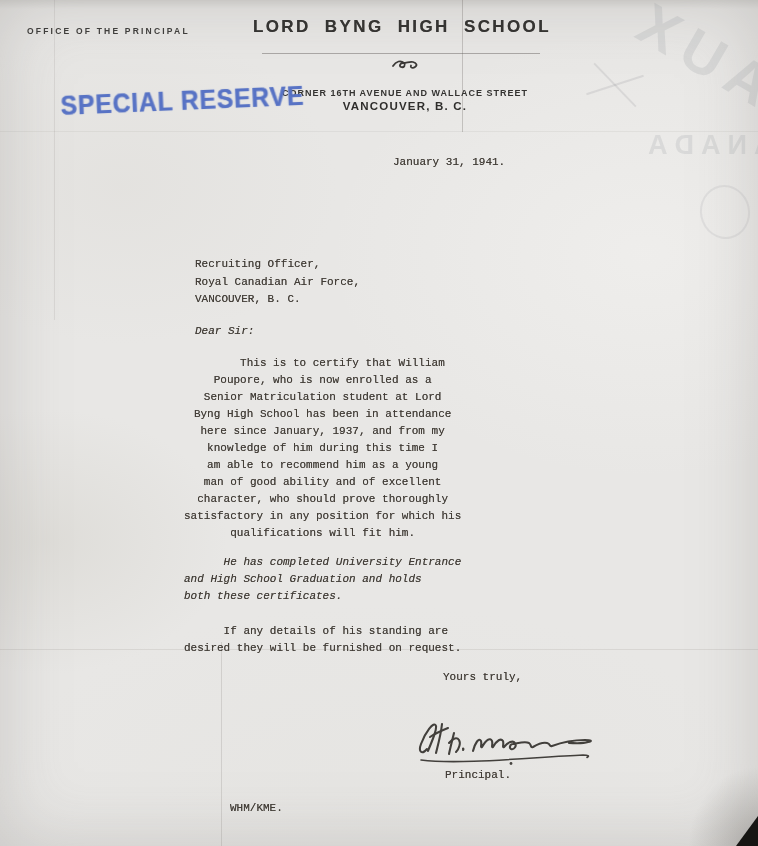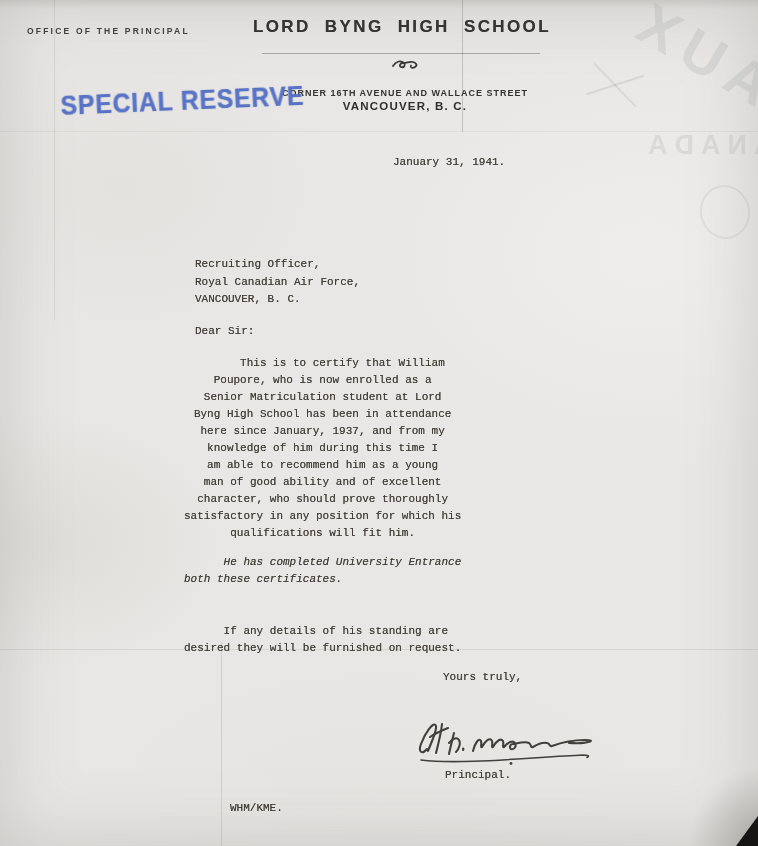--- a/index.html
+++ b/index.html
@@ -52,21 +52,21 @@
   .tw{
     position:absolute;
     font-family:"Liberation Mono","DejaVu Sans Mono",monospace;
     font-size:11px;line-height:17px;color:#423d37;
     text-shadow:0 0 .6px rgba(66,61,55,.75);
     white-space:pre;
   }
   .tw-line{white-space:pre;}
   .date-line{left:393px;top:154px;}
   .recipient{left:195px;top:256px;line-height:17.5px;}
-  .salutation{left:195px;top:323px;}
+  .salutation{left:195px;top:323px;font-style:italic;}
   .para-1{left:184px;top:355px;text-align:center;}
   .para-2{left:184px;top:554px;font-style:italic;}
   .para-3{left:184px;top:623px;}
   .closing{left:443px;top:669px;}
   .signer-title{left:445px;top:767px;}
   .ref-initials{left:196px;top:800px;margin-left:34px;}
   
   .signature{position:absolute;left:415px;top:712px;}
   
   .bleed{position:absolute;color:rgba(132,134,140,.17);font-weight:bold;pointer-events:none;}
@@ -135,21 +135,21 @@
 
   <div class="stamp">SPECIAL RESERVE</div>
 
   <div class="tw date-line">January 31, 1941.</div>
 
   <div class="tw recipient"><div class="tw-line">Recruiting Officer,</div><div class="tw-line">Royal Canadian Air Force,</div><div class="tw-line">VANCOUVER, B. C.</div></div>
 
   <div class="tw salutation">Dear Sir:</div>
 
   <div class="tw para-1"><div class="tw-line">      This is to certify that William</div><div class="tw-line">Poupore, who is now enrolled as a</div><div class="tw-line">Senior Matriculation student at Lord</div><div class="tw-line">Byng High School has been in attendance</div><div class="tw-line">here since January, 1937, and from my</div><div class="tw-line">knowledge of him during this time I</div><div class="tw-line">am able to recommend him as a young</div><div class="tw-line">man of good ability and of excellent</div><div class="tw-line">character, who should prove thoroughly</div><div class="tw-line">satisfactory in any position for which his</div><div class="tw-line">qualifications will fit him.</div></div>
-  <div class="tw para-2"><div class="tw-line">      He has completed University Entrance</div><div class="tw-line">both these certificates.</div></div>
+  <div class="tw para-2"><div class="tw-line">      He has completed University Entrance</div><div class="tw-line">and High School Graduation and holds</div><div class="tw-line">both these certificates.</div></div>
   <div class="tw para-3"><div class="tw-line">      If any details of his standing are</div><div class="tw-line">desired they will be furnished on request.</div></div>
 
   <div class="tw closing">Yours truly,</div>
 
   <div class="signature">
     <svg width="190" height="58" viewBox="0 0 190 58">
       <g fill="none" stroke="#35322e" stroke-width="2.1" stroke-linecap="round" stroke-linejoin="round" opacity="0.92">
         <path d="M12,37 C7,43 3,40 6,32 C10,21 19,8 21,14 C22,19 16,31 13,39"></path>
         <path d="M27,12 C26,22 23,33 21,41"></path>
         <path d="M15,25 C21,21 28,18 33,16"></path>

